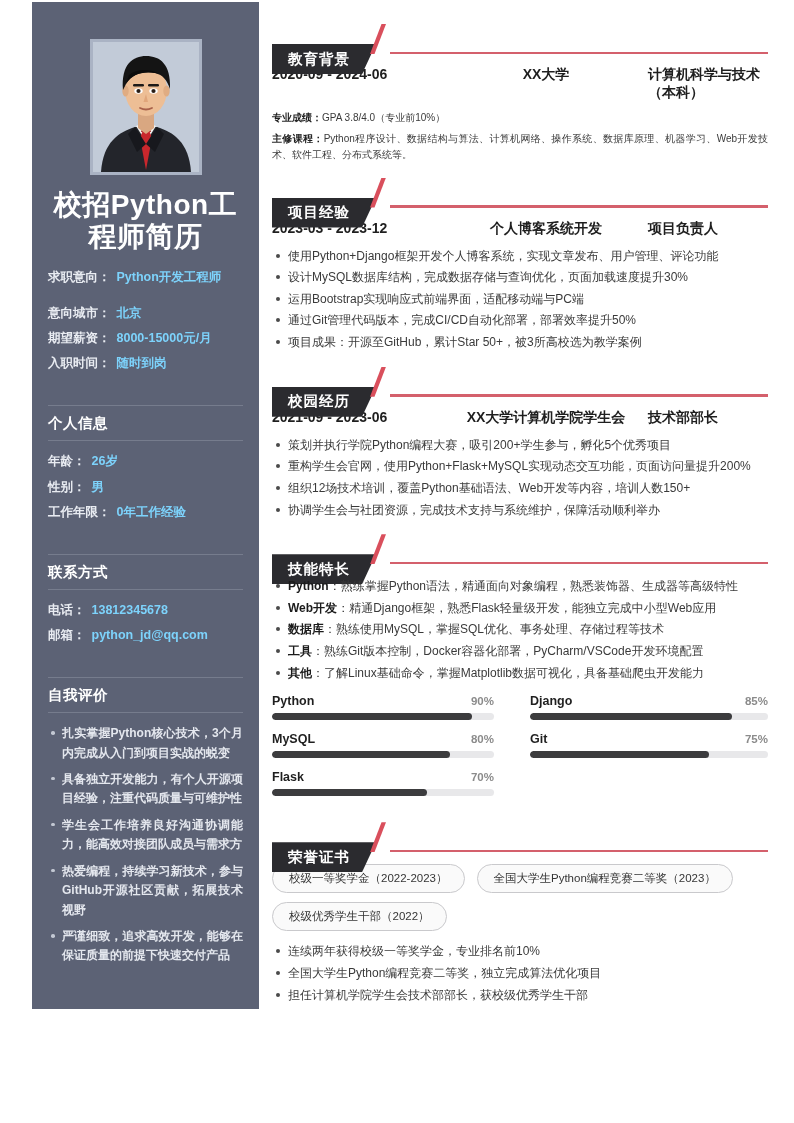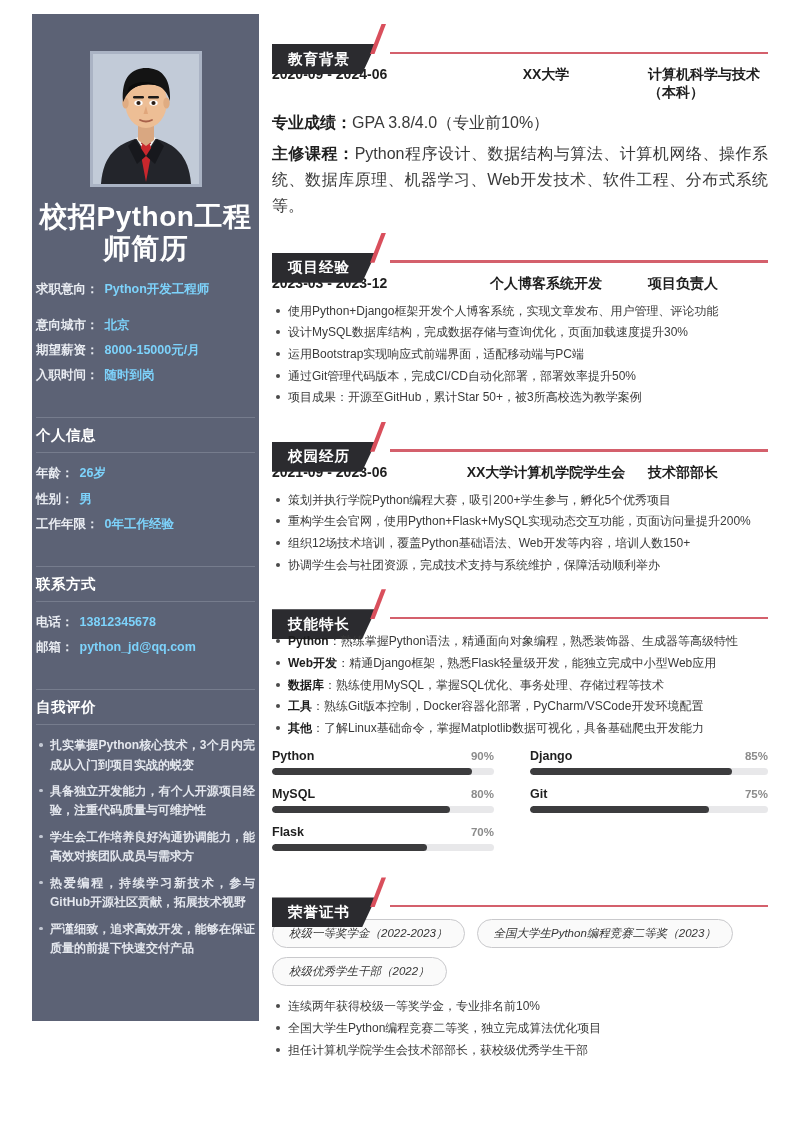--- a/index.html
+++ b/index.html
@@ -19,26 +19,26 @@
     width: 794px;
     height: 1123px;
     background: #ffffff;
     box-sizing: border-box;
   }
 
   
   .sidebar {
     position: absolute;
     left: 32px;
-    top: 14px;
+    top: 2px;
     width: 227px;
     height: 1007px;
     background: #5c6275;
     box-sizing: border-box;
-    padding: 0 0;
+    padding: 0 12px;
     color: #ffffff;
     overflow: hidden;
   }
 
   .avatar-wrap {
     margin: 37px auto 0;
     width: 112px;
     height: 136px;
     background: #aab3c4;
     padding: 3px;
@@ -175,21 +175,21 @@
     font-size: 14px;
     font-weight: bold;
     color: #1f1f1f;
     margin-bottom: 8px;
   }
   .entry-date { width: 172px; flex: none; }
   .entry-org { flex: 1; text-align: center; }
   .entry-role { width: 120px; flex: none; }
 
   .detail-line {
-    font-size: 16px;
+    font-size: 10px;
     line-height: 1.62;
     color: #3a3a3a;
     margin-bottom: 5px;
     text-align: justify;
   }
   .detail-line b { color: #1f1f1f; font-weight: bold; }
 
   .bullets { margin: 0; padding: 0 0 0 16px; list-style: none; }
   .bullets li {
     position: relative;
@@ -251,21 +251,20 @@
     margin-bottom: 10px;
   }
   .tag {
     border: 1px solid #c9c9cc;
     border-radius: 999px;
     background: #fafafa;
     padding: 6px 16px;
     font-size: 11.5px;
     color: #353535;
     white-space: nowrap;
-    font-style: italic;
   }
 </style>
 </head>
 <body>
 
 <div class="page">
 
   <aside class="sidebar">
 
     <div class="avatar-wrap">

